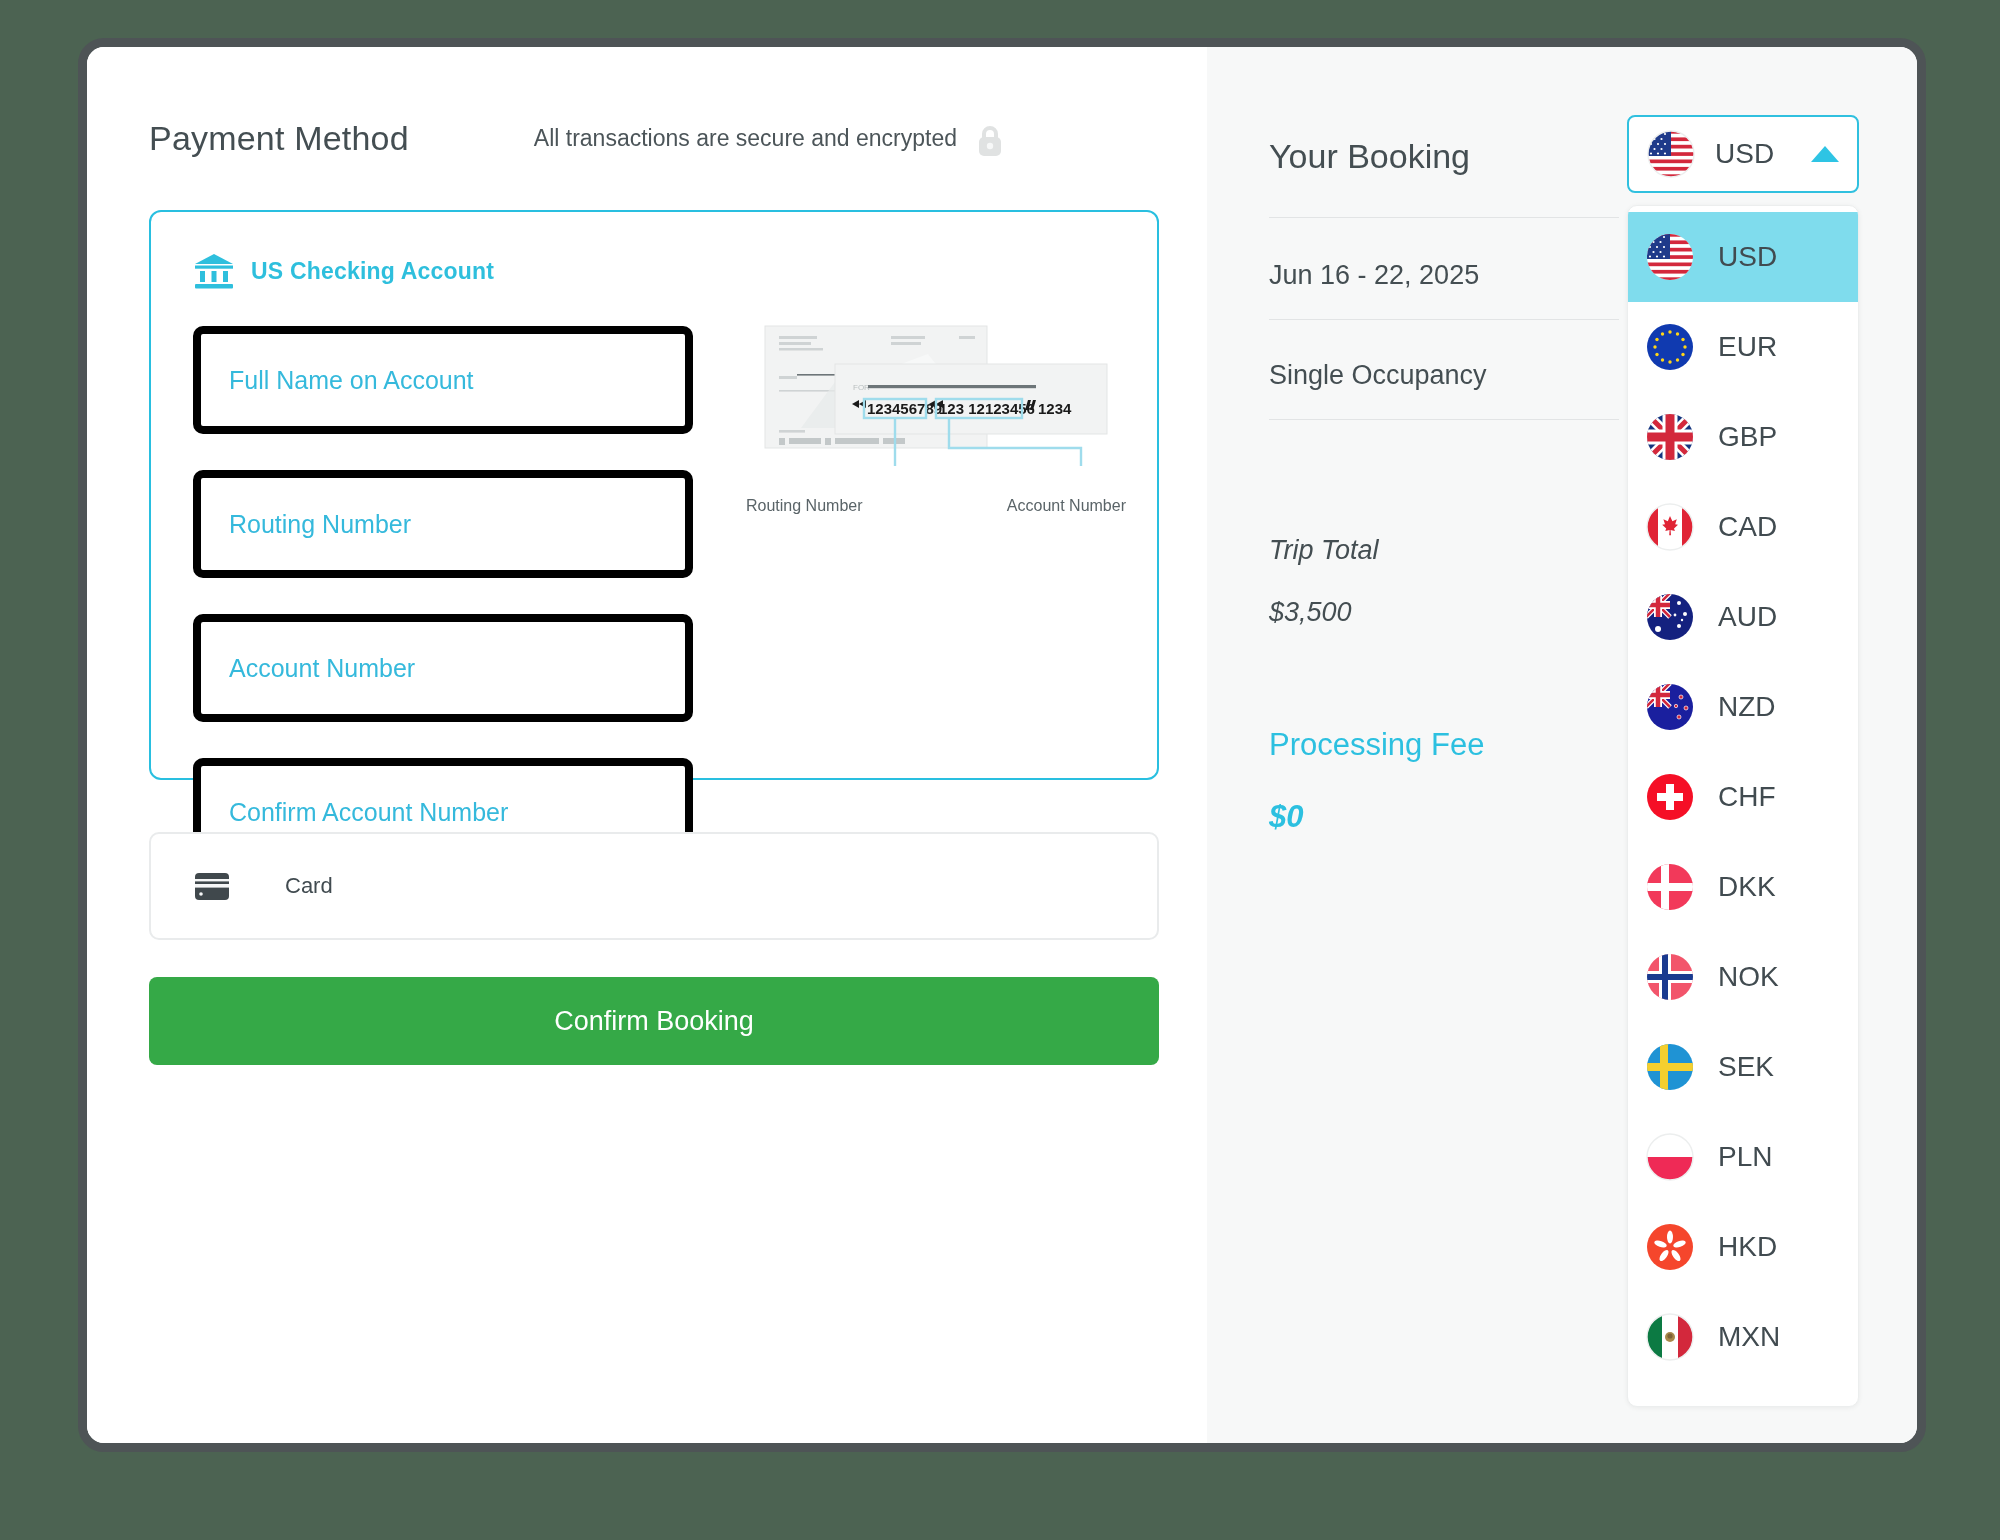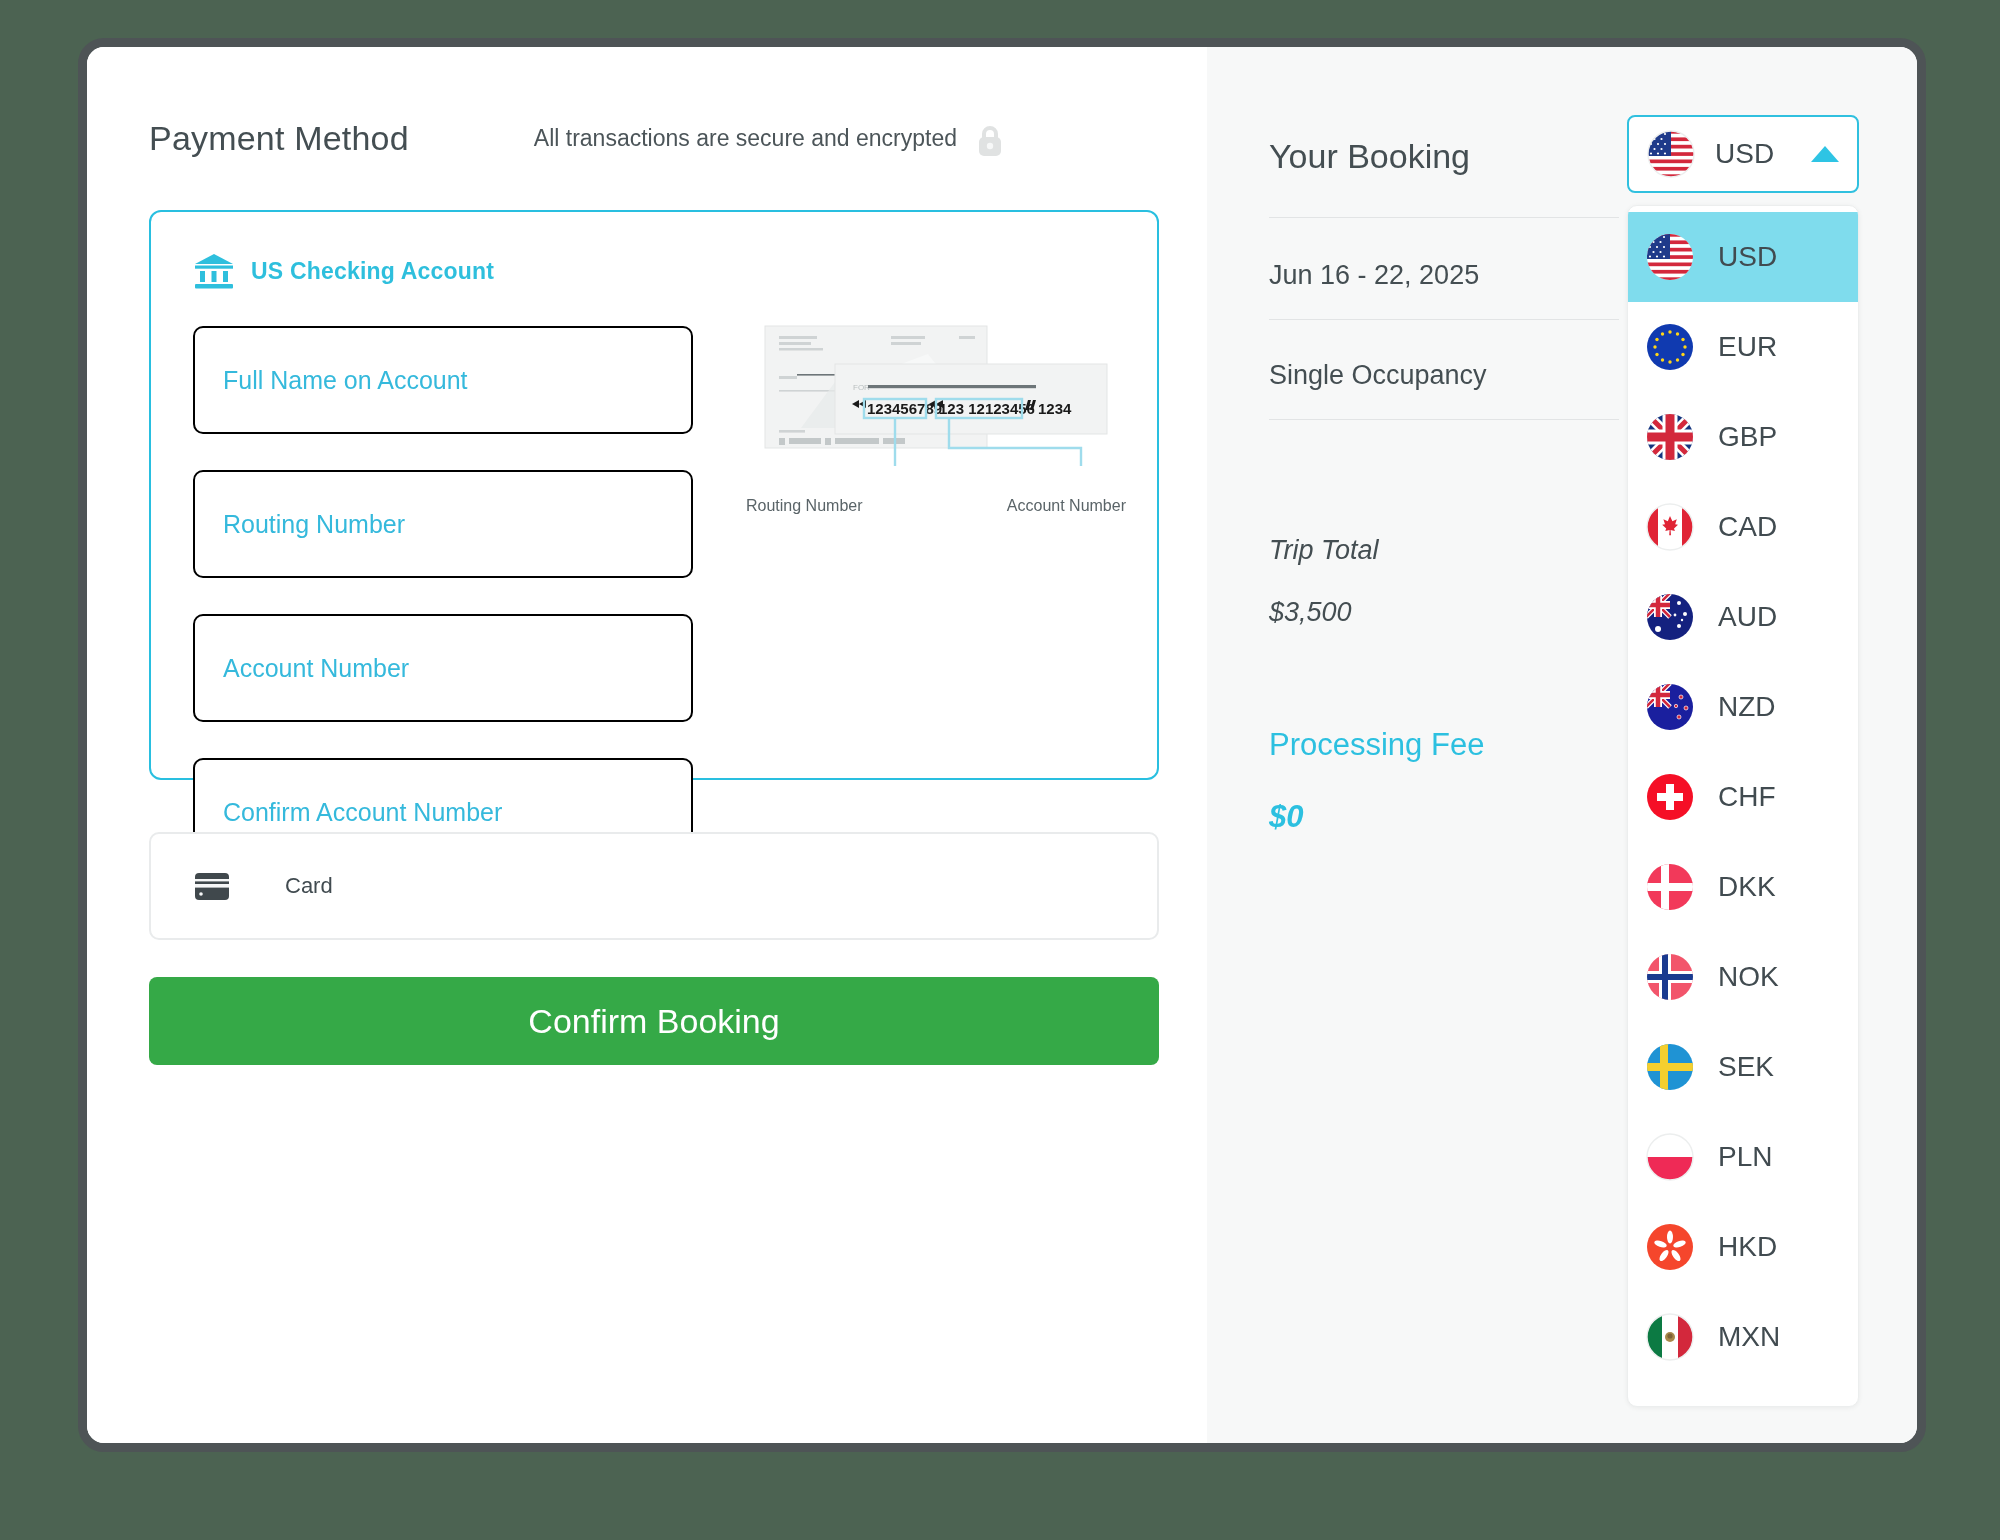--- a/index.html
+++ b/index.html
@@ -83,21 +83,21 @@
     letter-spacing: .2px;
   }
 
   .fields {
     position: absolute;
     left: 42px; top: 114px;
     width: 500px;
   }
   .field {
     width: 500px; height: 108px;
-    border: 2px solid #000000;
+    border: 8px solid #000000;
     border-radius: 10px;
     background: #fff;
     display: flex;
     align-items: center;
     padding-left: 28px;
     margin-bottom: 36px;
     font-size: 25px;
     color: #35b9dc;
   }
   .field:last-child { margin-bottom: 0; margin-top: 28px; }
@@ -139,21 +139,21 @@
 
   
   .confirm-btn {
     position: absolute;
     left: 62px; top: 930px;
     width: 1010px; height: 88px;
     background: #35a947;
     border: none;
     border-radius: 8px;
     color: #ffffff;
-    font-size: 34px;
+    font-size: 27px;
     font-family: "Liberation Sans", sans-serif;
     cursor: pointer;
   }
 
   
   .booking-pane {
     flex: 1 1 auto;
     background: #f7f8f8;
     position: relative;
   }

